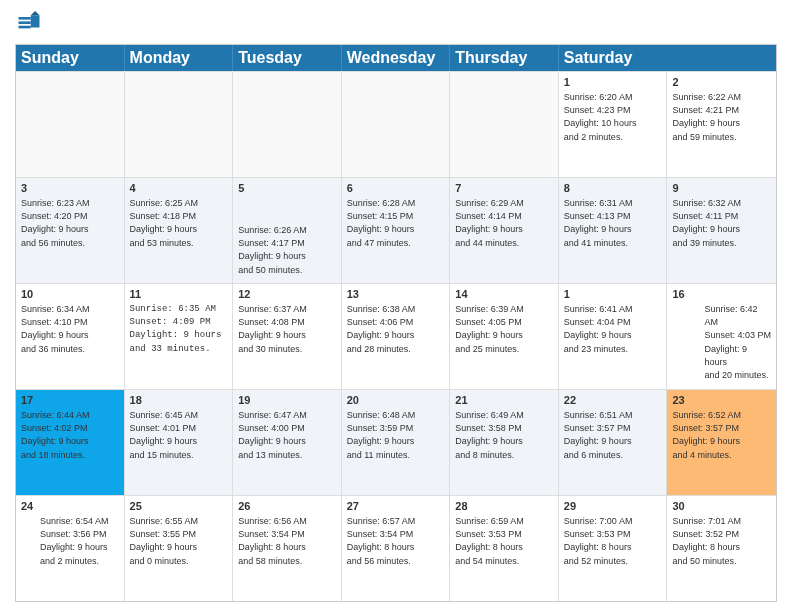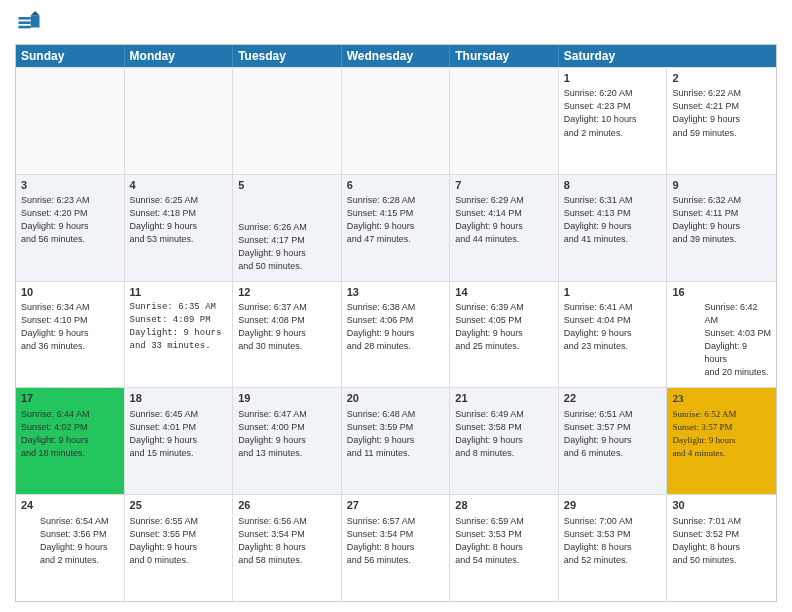--- a/index.html
+++ b/index.html
@@ -59,21 +59,21 @@
       flex-direction: column;
       border: 1px solid #ccc;
     }
     .cal-header {
       display: grid;
       grid-template-columns: repeat(7, 1fr);
       background: #2176ae;
     }
     .cal-header-cell {
       color: #fff;
-      font-size: 12px;
+      font-size: 16px;
       font-weight: bold;
       padding: 4px 5px;
       text-align: left;
       border-right: 1px solid #3a8dc5;
     }
     .cal-header-cell:last-child {
       border-right: none;
     }
     .cal-body {
       flex: 1;
@@ -265,21 +265,21 @@
           </div>
           <div class="cal-cell">
             <span class="day-num">16</span>
             <div class="cell-text" style="white-space: pre-line; margin-left: 32px;">Sunrise: 6:42 AM
 Sunset: 4:03 PM
 Daylight: 9 hours
 and 20 minutes.</div>
           </div>
         </div>
         <div class="cal-row">
-          <div class="cal-cell" style="background: #22c55e;">
+          <div class="cal-cell" style="background: #0ea5e9;">
             <span class="day-num">17</span>
             <div class="cell-text" style="white-space: pre-line;">Sunrise: 6:44 AM
 Sunset: 4:02 PM
 Daylight: 9 hours
 and 18 minutes.</div>
           </div>
           <div class="cal-cell" style="background: rgb(240, 244, 248);">
             <span class="day-num">18</span>
             <div class="cell-text" style="white-space: pre-line;">Sunrise: 6:45 AM
 Sunset: 4:01 PM
@@ -307,21 +307,21 @@
 Daylight: 9 hours
 and 8 minutes.</div>
           </div>
           <div class="cal-cell" style="background: rgb(240, 244, 248);">
             <span class="day-num">22</span>
             <div class="cell-text" style="white-space: pre-line;">Sunrise: 6:51 AM
 Sunset: 3:57 PM
 Daylight: 9 hours
 and 6 minutes.</div>
           </div>
-          <div class="cal-cell" style="background: #eab308; font-family: Liberation Serif, serif;">
+          <div class="cal-cell" style="background: #fdba74;">
             <span class="day-num">23</span>
             <div class="cell-text" style="white-space: pre-line;">Sunrise: 6:52 AM
 Sunset: 3:57 PM
 Daylight: 9 hours
 and 4 minutes.</div>
           </div>
         </div>
         <div class="cal-row">
           <div class="cal-cell">
             <span class="day-num">24</span>

